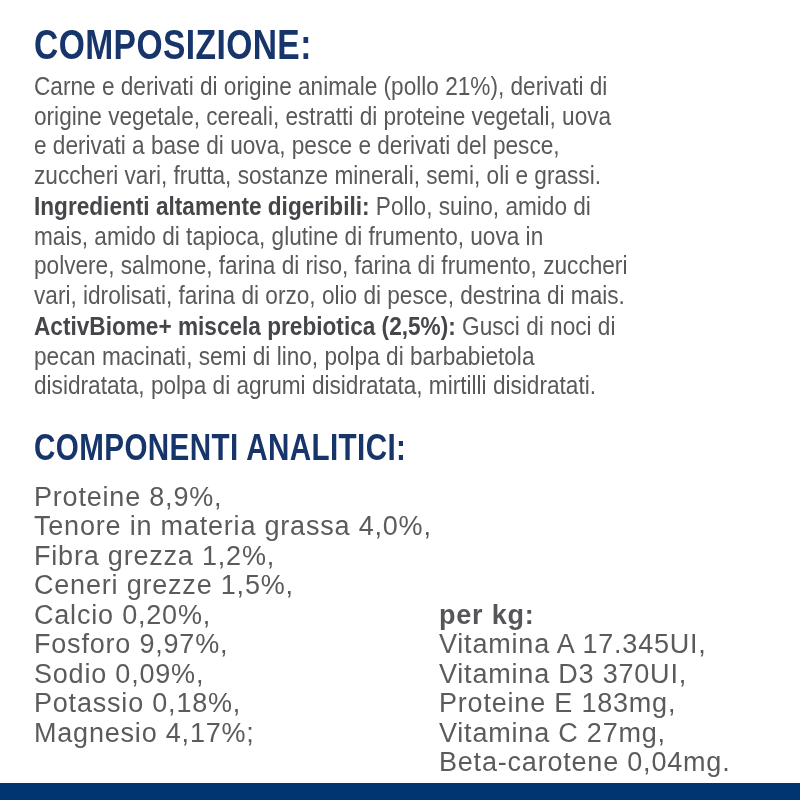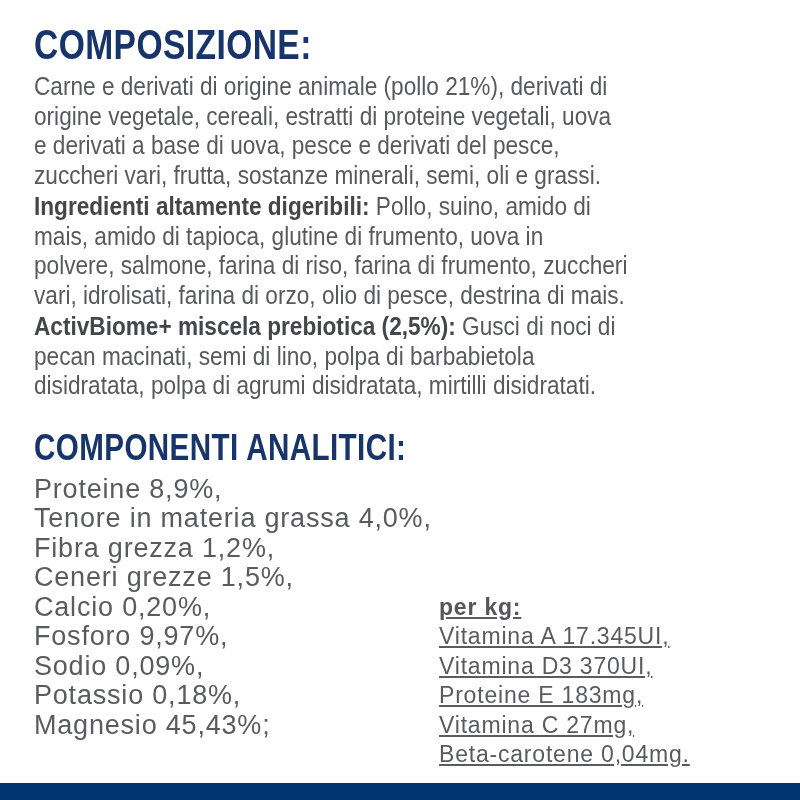--- a/index.html
+++ b/index.html
@@ -23,29 +23,29 @@
     transform: scaleX(0.87); transform-origin: left top;
     margin: 0; white-space: nowrap;
   }
   .para .ln { white-space: nowrap; }
   .para b { color: #454649; font-weight: bold; }
 
   .spacer-sm { height: 4px; }
   .spacer-para { height: 2px; }
   .spacer-h2 { height: 26px; }
 
-  .columns { position: relative; margin-top: 6px; }
+  .columns { position: relative; margin-top: 14px; }
   .col-left {
     color: #5a5b5d; font-size: 27px; line-height: 29.5px;
     letter-spacing: 0.8px; white-space: nowrap;
   }
   .col-right {
     position: absolute; left: 405px; top: 118px;
-    color: #5a5b5d; font-size: 23px; line-height: 29.5px;
-    letter-spacing: 0.8px; white-space: nowrap; text-decoration: underline;
+    color: #5a5b5d; font-size: 27px; line-height: 29.5px;
+    letter-spacing: 0.8px; white-space: nowrap;
   }
   .col-right .bold-label { font-weight: bold; color: #55565a; }
 
   .bottom-bar {
     position: absolute; left: 0; bottom: 0;
     width: 800px; height: 17px; background: #003572;
   }
 </style>
 </head>
 <body>
@@ -86,21 +86,21 @@
   <div class="columns">
     <div class="col-left">
       <div>Proteine 8,9%,</div>
       <div>Tenore in materia grassa 4,0%,</div>
       <div>Fibra grezza 1,2%,</div>
       <div>Ceneri grezze 1,5%,</div>
       <div>Calcio 0,20%,</div>
       <div>Fosforo 9,97%,</div>
       <div>Sodio 0,09%,</div>
       <div>Potassio 0,18%,</div>
-      <div>Magnesio 45,43%;</div>
+      <div>Magnesio 4,17%;</div>
     </div>
     <div class="col-right">
       <div class="bold-label">per kg:</div>
       <div>Vitamina A 17.345UI,</div>
       <div>Vitamina D3 370UI,</div>
       <div>Proteine E 183mg,</div>
       <div>Vitamina C 27mg,</div>
       <div>Beta-carotene 0,04mg.</div>
     </div>
   </div>

